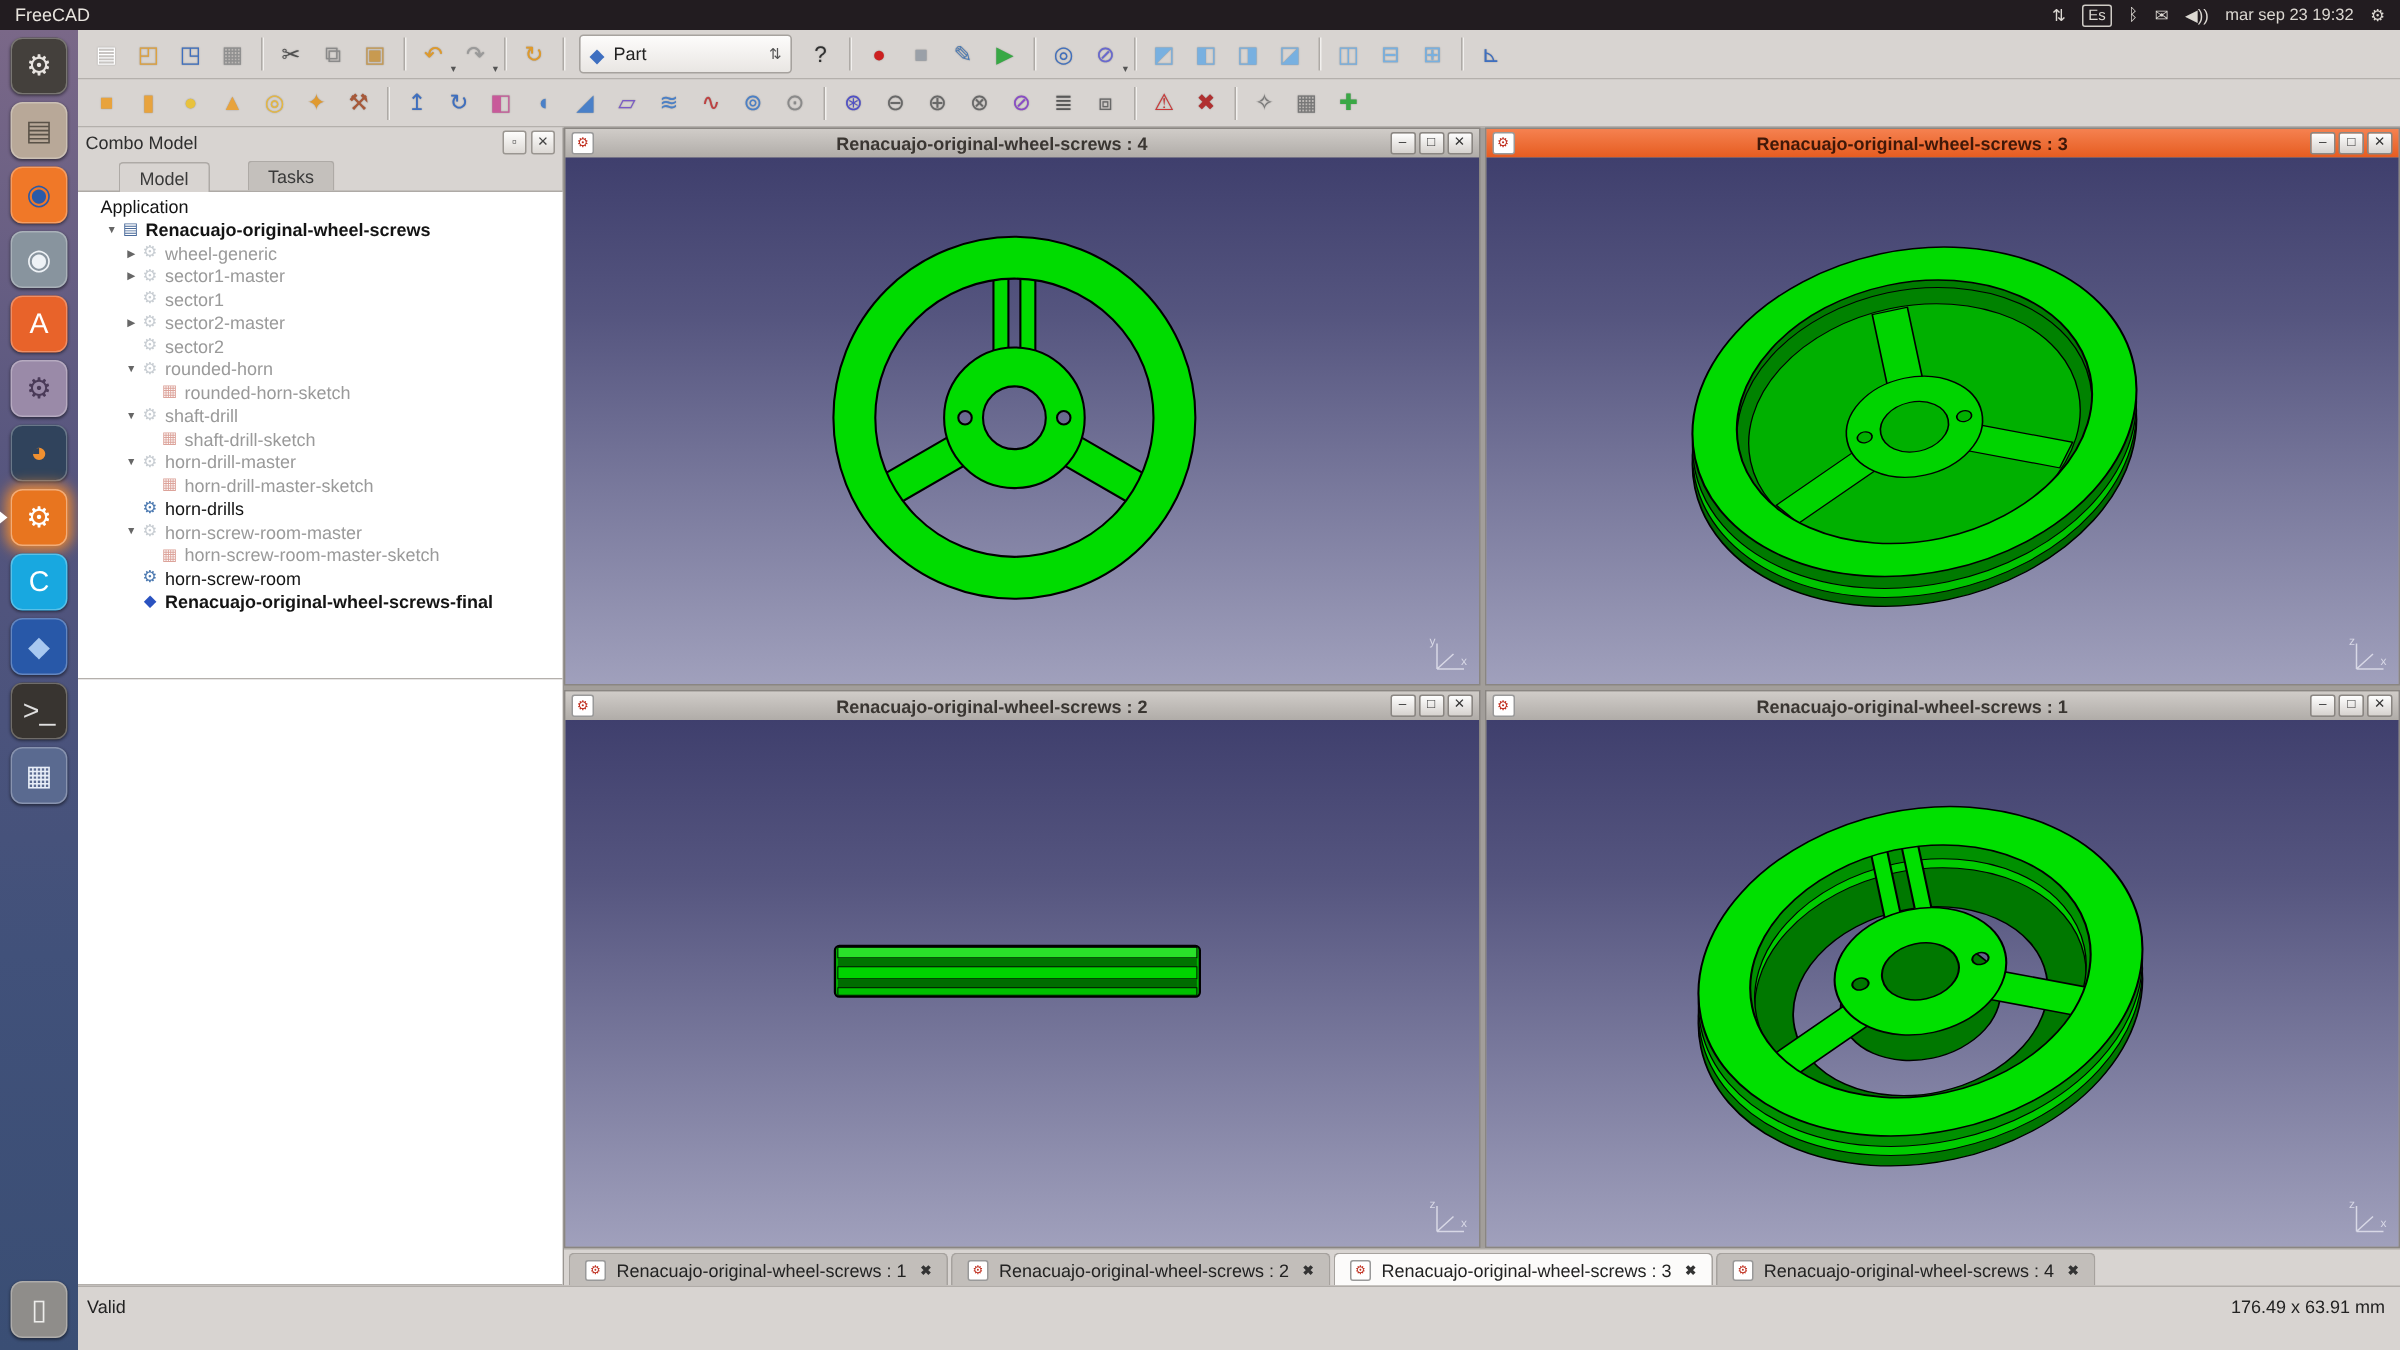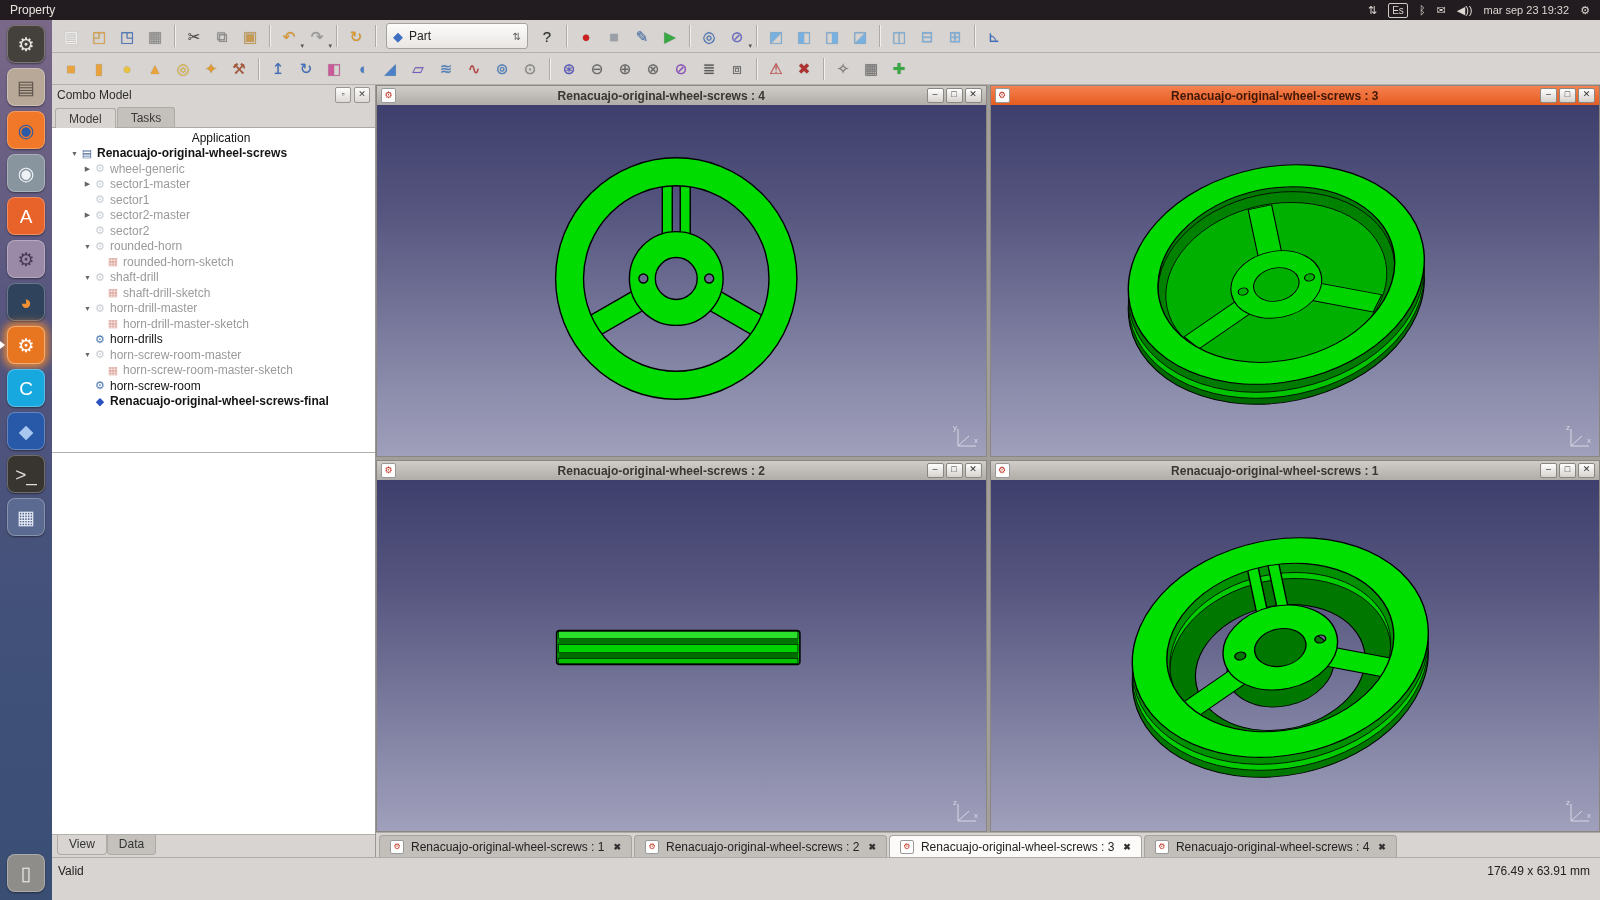--- a/index.html
+++ b/index.html
@@ -47,21 +47,21 @@
   #content{position:absolute;left:0;top:65px;width:1548px;height:772px;display:flex;}
   
   #combo-view{width:324px;flex:none;display:flex;flex-direction:column;background:#d8d4d1;
               border-right:1px solid #9a9692;box-sizing:border-box;}
   .cv-title{height:20px;display:flex;align-items:center;padding:0 5px;}
   .cv-title-label{flex:1;color:#2e2e2e;}
   .cv-btn{width:14px;height:14px;margin-left:3px;border:1px solid #9a9691;border-radius:2px;
           background:linear-gradient(#fdfdfc,#ddd9d5);font-size:9px;line-height:12px;text-align:center;color:#444;}
   .cv-tabs{display:flex;gap:1px;padding:2px 3px 0;border-bottom:1px solid #aeaaa6;}
   .cv-tab{padding:3px 13px 2px;border:1px solid #aeaaa6;border-bottom:none;border-radius:3px 3px 0 0;
-          background:#c4c0bc;color:#3a3a3a;}
+          background:#c4c0bc;color:#3a3a3a;margin-left:24px;}
   .cv-tab.active{background:#d8d4d1;position:relative;top:1px;}
   .tree-header{display:flex;height:19px;border-bottom:1px solid #b4b0ac;box-sizing:border-box;}
   .th-cell{background:linear-gradient(#f7f5f3,#ddd9d5);border-right:1px solid #b4b0ac;
            padding:2px 6px;color:#333;white-space:nowrap;overflow:hidden;}
   .th-main{flex:1;}
   .th-stub{width:42px;flex:none;}
   .th-prop{width:84px;flex:none;}
   #tree{height:322px;flex:none;background:#fff;overflow:hidden;padding-top:2px;border-bottom:1px solid #b4b0ac;}
   .tree-row{height:15.5px;display:flex;align-items:center;white-space:nowrap;}
   .tree-arrow{width:11px;flex:none;font-size:7px;color:#666;text-align:center;}
@@ -109,21 +109,21 @@
               background:#d8d4d1;border-top:1px solid #b0aca8;display:flex;align-items:flex-start;
               padding:6px 10px 0 6px;}
   #status-left{flex:1;color:#222;}
   #status-right{color:#222;}
 </style>
 </head>
 <body>
 
 <div id="screen">
   <div id="top-bar">
-    <span id="top-title">Property</span>
+    <span id="top-title">FreeCAD</span>
     <div id="tray">
         <span class="tray-item">⇅</span>
         <span class="tray-item boxed">Es</span>
         <span class="tray-item">ᛒ</span>
         <span class="tray-item">✉</span>
         <span class="tray-item">◀))</span>
         <span class="tray-item">mar sep 23 19:32</span>
         <span class="tray-item">⚙</span>
       </div>
   </div>
@@ -369,21 +369,21 @@
         <div class="cv-title">
           <span class="cv-title-label">Combo Model</span>
           <span class="cv-btn">▫</span>
           <span class="cv-btn">✕</span>
         </div>
         <div class="cv-tabs">
           <div class="cv-tab active">Model</div>
           <div class="cv-tab">Tasks</div>
         </div>
         <div id="tree">
-            <div class="tree-row" style="padding-left: 4px; justify-content: center;">
+            <div class="tree-row" style="padding-left: 4px;">
               <span class="tree-arrow"></span>
               <span class="tree-label">Application</span>
             </div>
             <div class="tree-row" style="padding-left: 17px;">
               <span class="tree-arrow">▼</span>
               <span class="tree-icon" style="color: rgb(74, 106, 154);">▤</span>
               <span class="tree-label bold">Renacuajo-original-wheel-screws</span>
             </div>
             <div class="tree-row" style="padding-left: 30px;">
               <span class="tree-arrow">▶</span>
@@ -460,24 +460,20 @@
               <span class="tree-icon" style="color: rgb(74, 120, 176);">⚙</span>
               <span class="tree-label">horn-screw-room</span>
             </div>
             <div class="tree-row" style="padding-left: 30px;">
               <span class="tree-arrow"></span>
               <span class="tree-icon" style="color: rgb(42, 82, 192);">◆</span>
               <span class="tree-label bold">Renacuajo-original-wheel-screws-final</span>
             </div>
           </div>
         <div id="prop-body"></div>
-        <div class="cv-bottom-tabs">
-          <div class="cvb-tab active">View</div>
-          <div class="cvb-tab">Data</div>
-        </div>
       </div>
 
       <div id="mdi">
         <div id="mdi-windows">
             <div class="mdi-window">
               <div class="win-titlebar">
                 <span class="win-icon">⚙</span>
                 <span class="win-title">Renacuajo-original-wheel-screws : 4</span>
                 <span class="win-btns">
                   <span class="win-btn">–</span>

